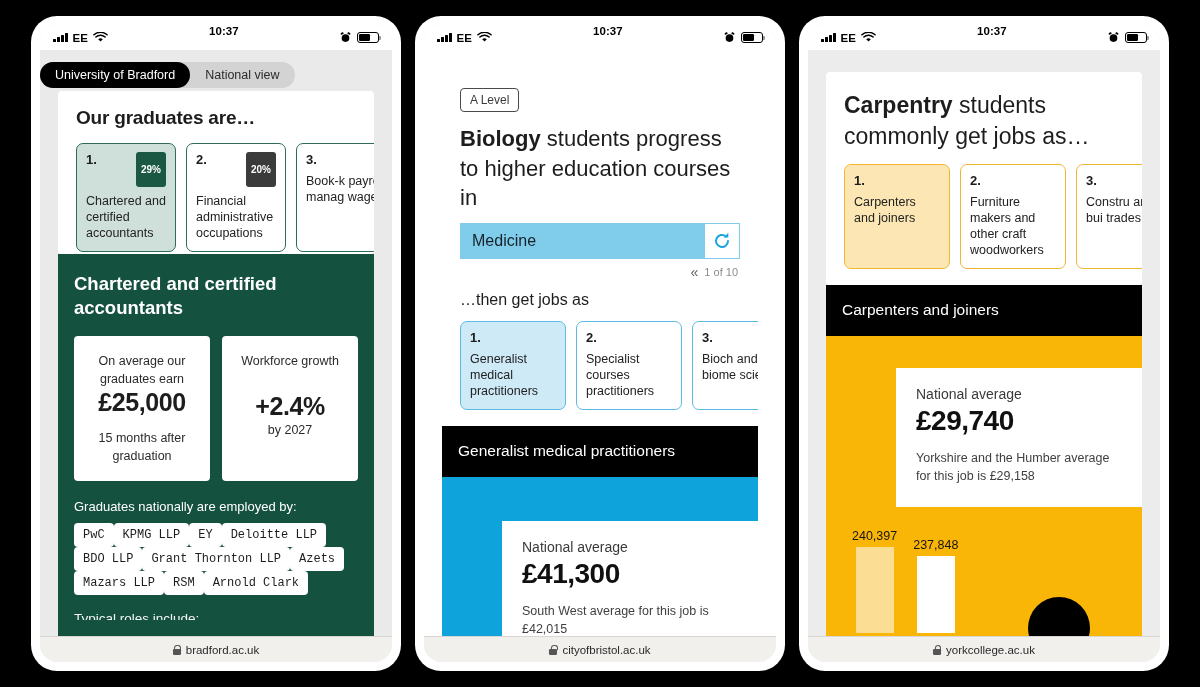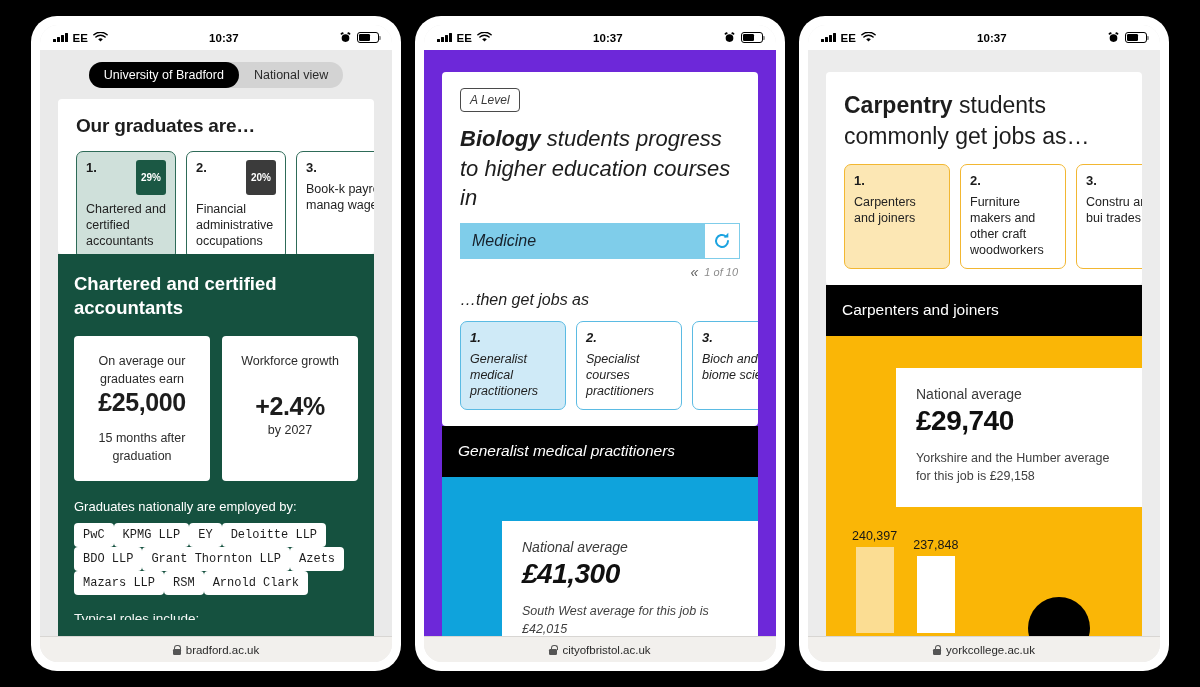--- a/index.html
+++ b/index.html
@@ -32,21 +32,21 @@
     overflow: hidden;
     display: flex; flex-direction: column;
     background: #ececec;
     position: relative;
   }
 
   
   .statusbar {
     height: 25px; flex: 0 0 25px;
     background: #ffffff;
-    display: flex; align-items: center;
+    display: flex; 
     padding: 0 13px;
     font-size: 11.5px; font-weight: bold; color: #000;
   }
   .sb-left { display: flex; align-items: center; gap: 5px; }
   .sb-center { flex: 1 1 auto; text-align: center; letter-spacing: .1px; }
   .sb-right { display: flex; align-items: center; gap: 6px; }
   .bars { display: flex; align-items: flex-end; gap: 1.5px; height: 9px; }
   .bars i { display: block; width: 2.5px; background: #000; border-radius: .5px; }
   .bars i:nth-child(1){ height: 3.5px; }
   .bars i:nth-child(2){ height: 5.5px; }
@@ -80,21 +80,21 @@
   .lock::after{
     content:""; position:absolute; left:0; bottom:0; width:8px; height:6px;
     background:#555; border-radius:1.2px;
   }
 
   
   .page { flex: 1 1 auto; overflow: hidden; position: relative; }
 
   
   .p1 { background: #eaeaea; height: 100%; display:flex; flex-direction:column; }
-  .toggle-wrap { padding: 12px 0 11px; display: flex; justify-content: center; }
+  .toggle-wrap { padding: 12px 0 3px; display: flex; justify-content: flex-start; }
   .toggle {
     background: #d3d3d3; border-radius: 999px; display: flex; align-items: center;
     padding: 0; height: 26px;
   }
   .toggle .seg {
     font-size: 12.5px; padding: 0 15px; height: 26px; display:flex; align-items:center;
     border-radius: 999px; color: #2b2b2b; white-space: nowrap;
   }
   .toggle .seg.active { background: #000; color: #fff; font-weight: 400; }
 
@@ -140,21 +140,21 @@
   .chip {
     background: #fff; color: #1d1d1d; font-size: 12px;
     border-radius: 4px; padding: 5px 9px; white-space: nowrap;
   }
   .cut-text {
     margin-top: 16px; font-size: 13.5px; color: #fff; opacity: .95;
     height: 9px; overflow: hidden;
   }
 
   
-  .p2 { background: #6d28d9; height: 100%; display:flex; flex-direction:column;font-style:italic; }
+  .p2 { background: #ffffff; height: 100%; display:flex; flex-direction:column; }
   .p2-card { margin: 22px 18px 0; background: #fff; border-radius: 4px; padding: 16px 0 0; }
   .tagpill {
     display: inline-block; border: 1.3px solid #4a4a4a; border-radius: 4px;
     font-size: 12px; color: #3a3a3a; padding: 4px 9px; margin: 0 18px 12px;
   }
   .p2-head {
     font-size: 22px; color: #1d1d1d; line-height: 1.35; padding: 0 18px 10px;
   }
   .p2-head b { font-weight: bold; }
   .subject-bar {

